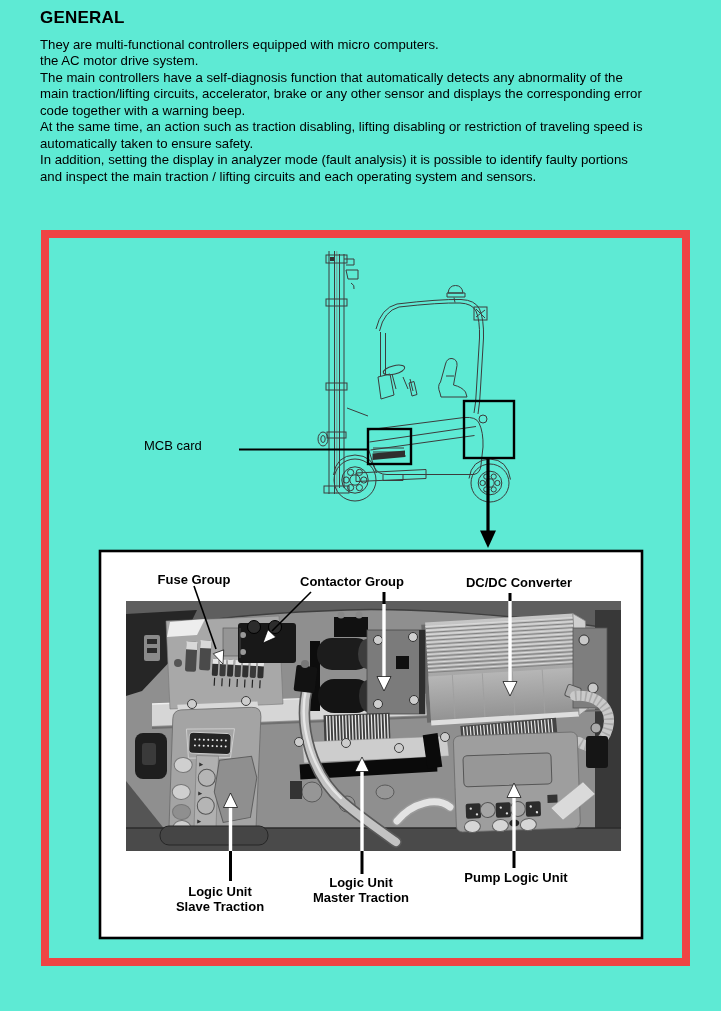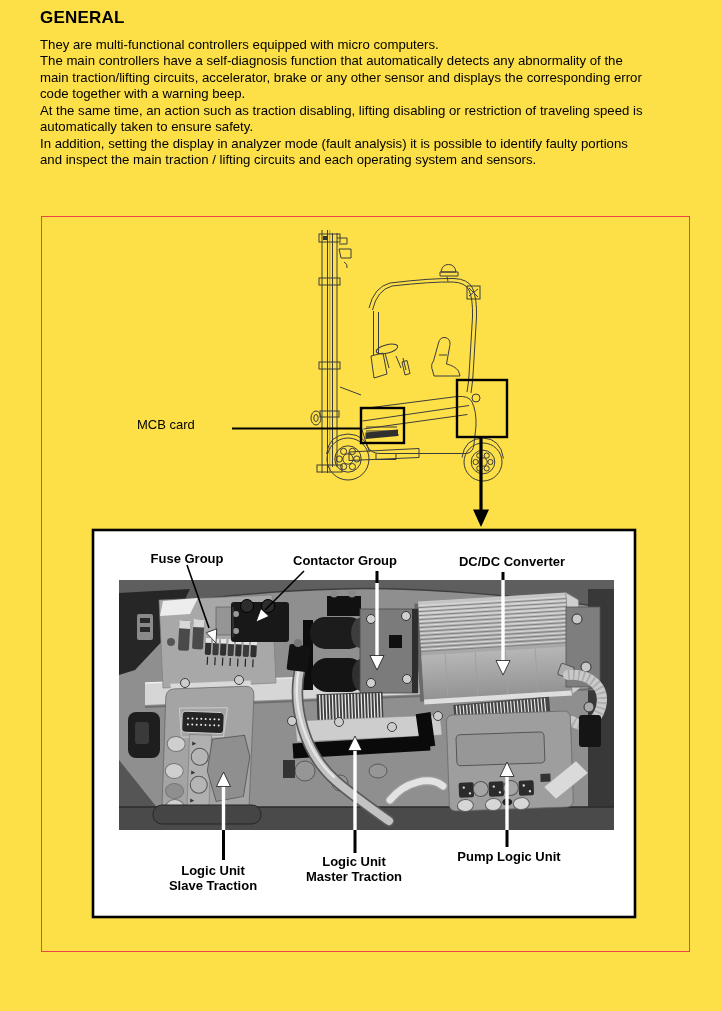--- a/index.html
+++ b/index.html
@@ -1,34 +1,35 @@
 <!DOCTYPE html>
 <html><head>
 <meta charset="utf-8">
 <style>
   html,body{margin:0;padding:0;background:#ffffff;}
-  .page{position:relative;width:721px;height:1011px;background:#fde047;overflow:hidden;
+  .page{position:relative;width:721px;height:1011px;background:#5eead4;overflow:hidden;
         font-family:"Liberation Sans","DejaVu Sans",sans-serif;color:#000;}
   .heading{position:absolute;left:40px;top:8px;font-size:17px;font-weight:bold;letter-spacing:.2px;}
   .intro{position:absolute;left:40px;top:37px;width:668px;font-size:13.2px;line-height:16.45px;}
-  .figure-box{position:absolute;left:41px;top:216px;width:649px;height:736px;
-              border:1px solid #ef4444;box-sizing:border-box;}
+  .figure-box{position:absolute;left:41px;top:230px;width:649px;height:736px;
+              border:8px solid #ef4444;box-sizing:border-box;}
   .figure-box svg{position:absolute;left:0;top:0;}
   .lbl{position:absolute;font-size:13px;line-height:15px;white-space:nowrap;color:#000;}
   .lbl.centered{transform:translateX(-50%);text-align:center;font-weight:bold;}
 </style>
 </head>
 <body>
 
 <div class="page">
 
   <div class="heading">GENERAL</div>
 
   <div class="intro">
       <div class="intro-line">They are multi-functional controllers equipped with micro computers.</div>
+      <div class="intro-line">the AC motor drive system.</div>
       <div class="intro-line">The main controllers have a self-diagnosis function that automatically detects any abnormality of the</div>
       <div class="intro-line">main traction/lifting circuits, accelerator, brake or any other sensor and displays the corresponding error</div>
       <div class="intro-line">code together with a warning beep.</div>
       <div class="intro-line">At the same time, an action such as traction disabling, lifting disabling or restriction of traveling speed is</div>
       <div class="intro-line">automatically taken to ensure safety.</div>
       <div class="intro-line">In addition, setting the display in analyzer mode (fault analysis) it is possible to identify faulty portions</div>
       <div class="intro-line">and inspect the main traction / lifting circuits and each operating system and sensors.</div>
     </div>
 
   <div class="figure-box">

